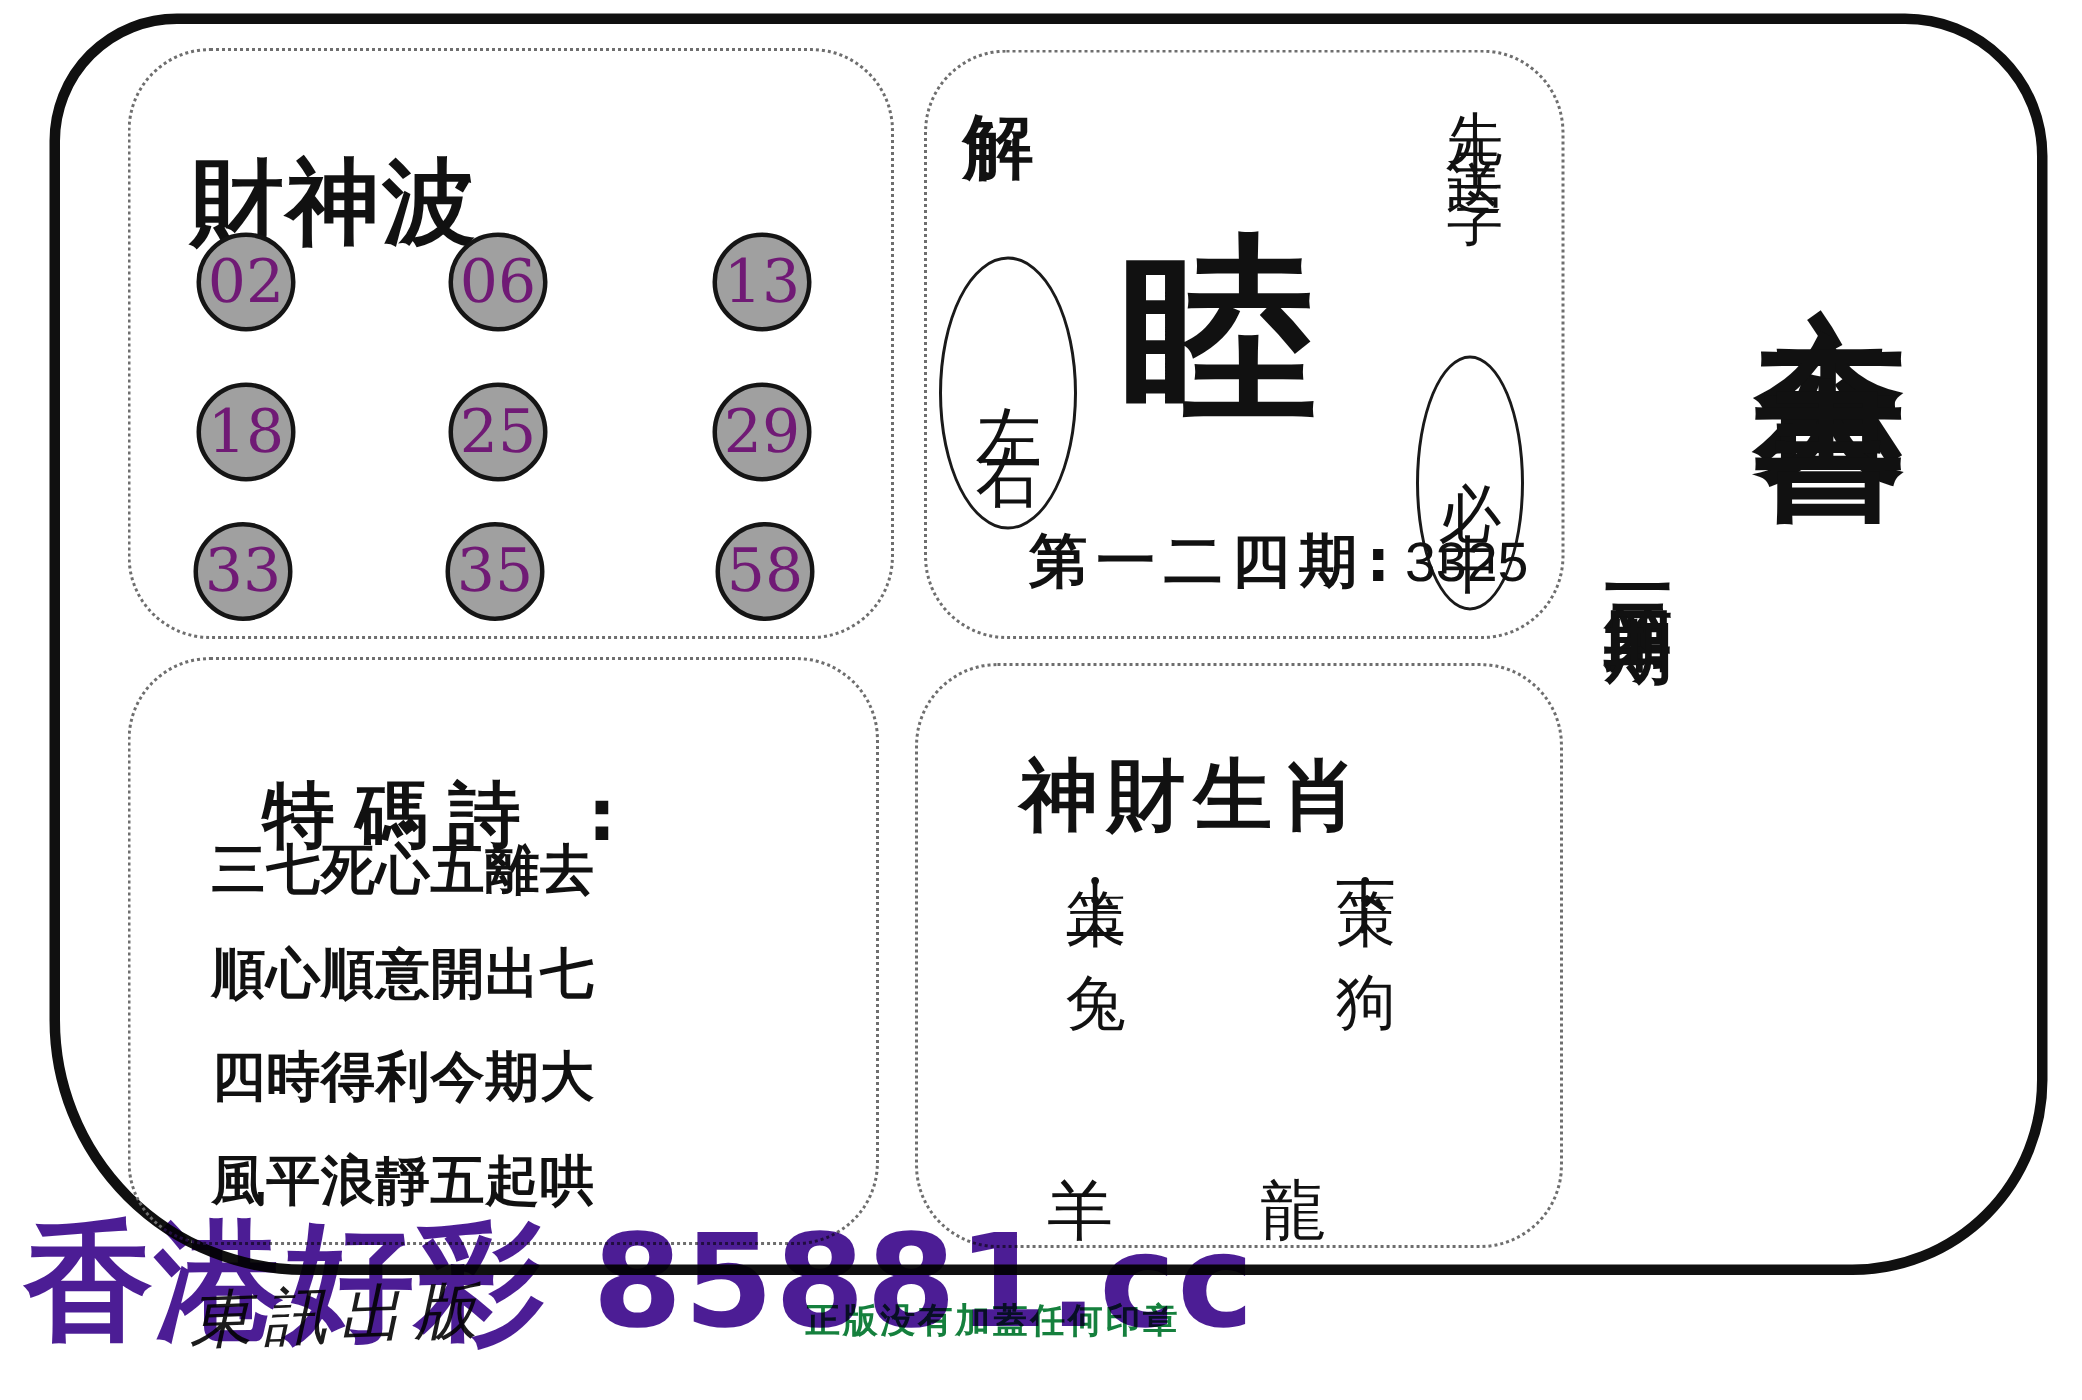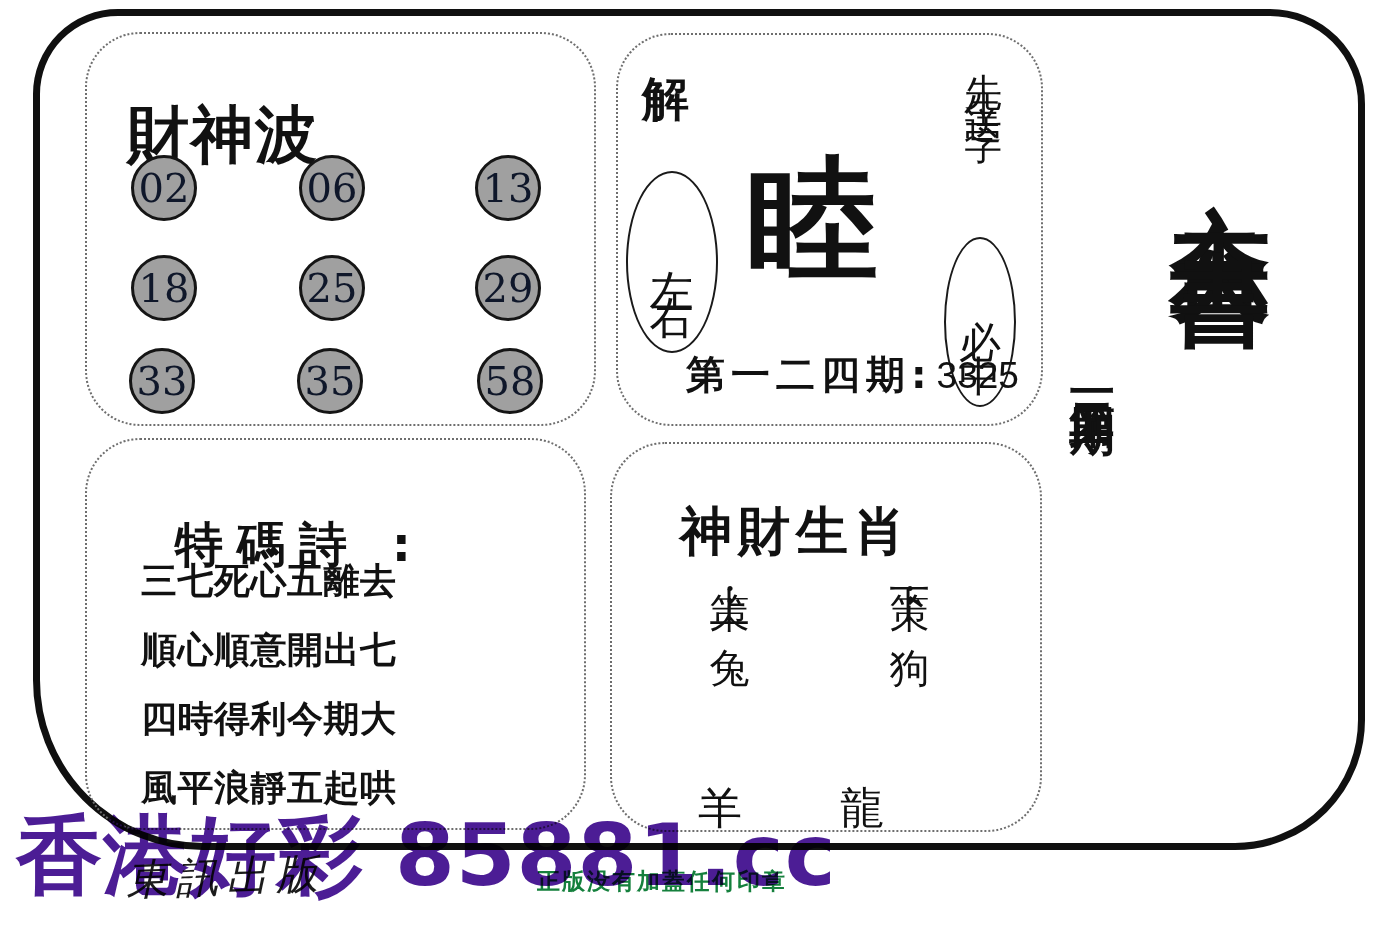--- a/index.html
+++ b/index.html
@@ -27,21 +27,21 @@
   
   .ww-title{
     left:40px; top:24px; font-family:Liberation Mono, monospace;
     font-size:62px; font-weight:600; letter-spacing:2px; line-height:1;
   }
   .ball{
     position:absolute; width:66px; height:66px; border-radius:50%;
     background:#a0a0a0; border:3px solid #151515; box-sizing:border-box;
     display:flex; align-items:center; justify-content:center;
     font-family:"DejaVu Serif","Liberation Serif",serif;
-    font-size:40px; color:#0f172a; line-height:1;
+    font-size:40px; color:#701a75; line-height:1;
   }
   .ball:nth-of-type(1){ left:44px;  top:121px; }
   .ball:nth-of-type(2){ left:212px; top:121px; }
   .ball:nth-of-type(3){ left:388px; top:121px; }
   .ball:nth-of-type(4){ left:44px;  top:221px; }
   .ball:nth-of-type(5){ left:212px; top:221px; }
   .ball:nth-of-type(6){ left:388px; top:221px; }
   .ball:nth-of-type(7){ left:42px;  top:314px; }
   .ball:nth-of-type(8){ left:210px; top:314px; }
   .ball:nth-of-type(9){ left:390px; top:314px; }

